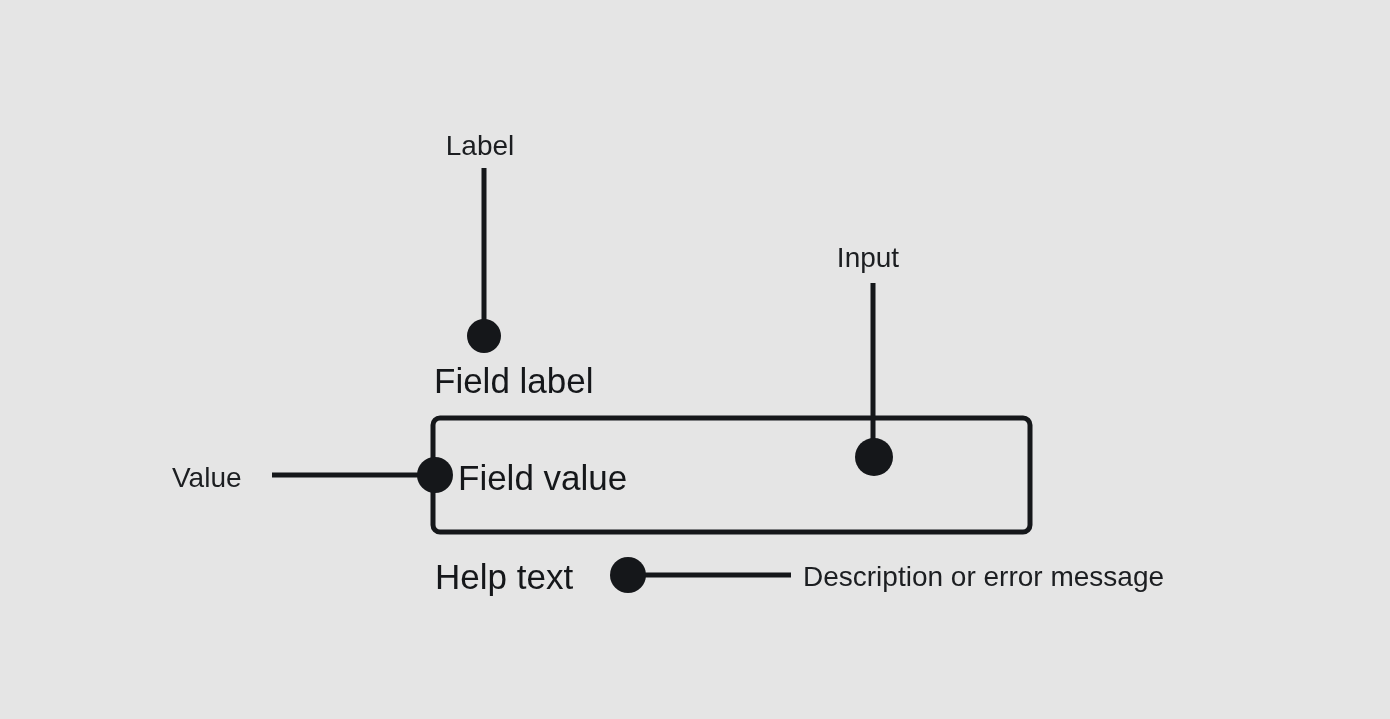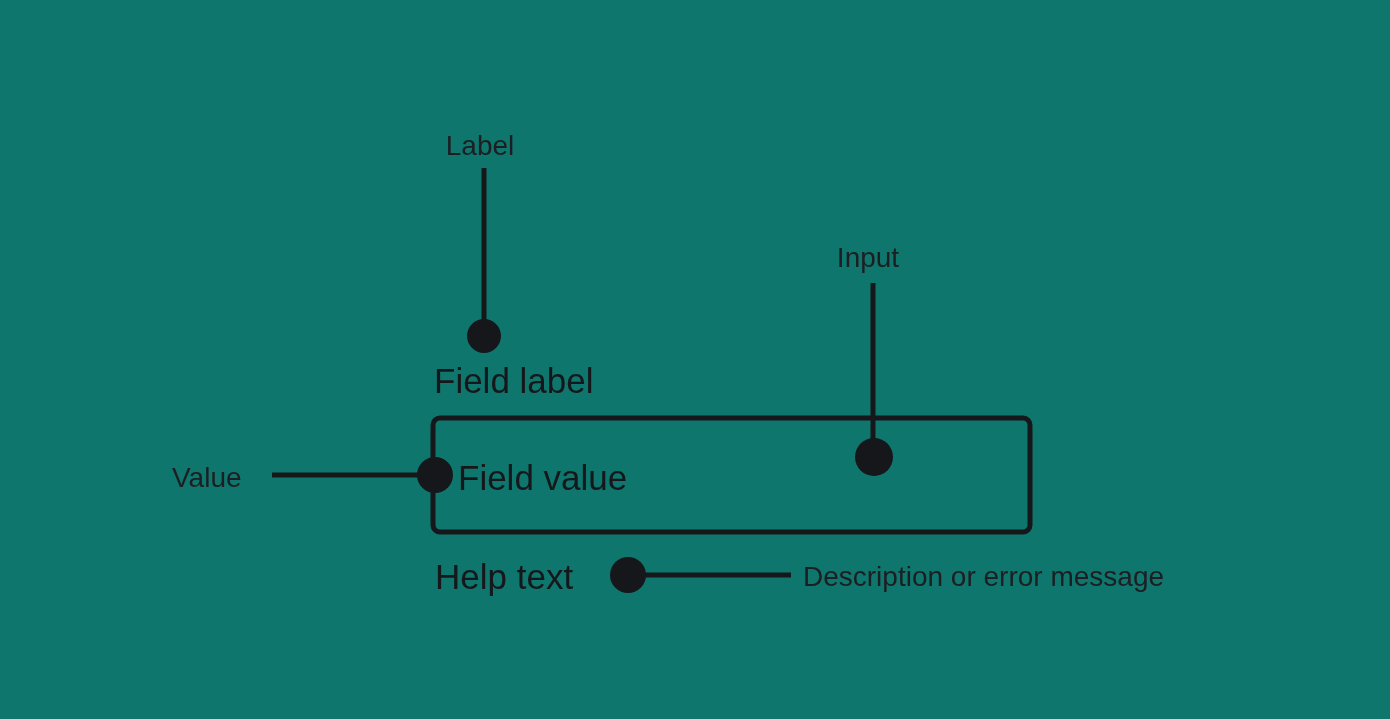--- a/index.html
+++ b/index.html
@@ -11,21 +11,21 @@
     width: 1390px;
     height: 719px;
     background: #f7f9fb;
     font-family: "Liberation Sans", sans-serif;
     overflow: hidden;
   }
   #stage {
     position: relative;
     width: 1390px;
     height: 719px;
-    background: #0f766e;
+    background: #e5e5e5;
   }
   svg.diagram {
     position: absolute;
     top: 0;
     left: 0;
     width: 1390px;
     height: 719px;
     display: block;
   }
   

